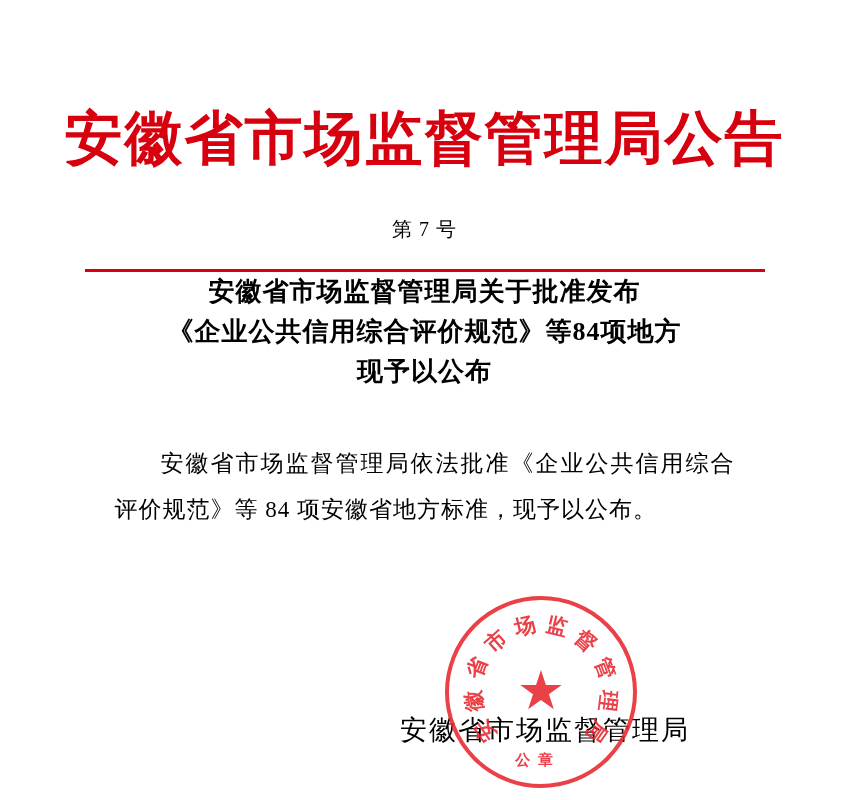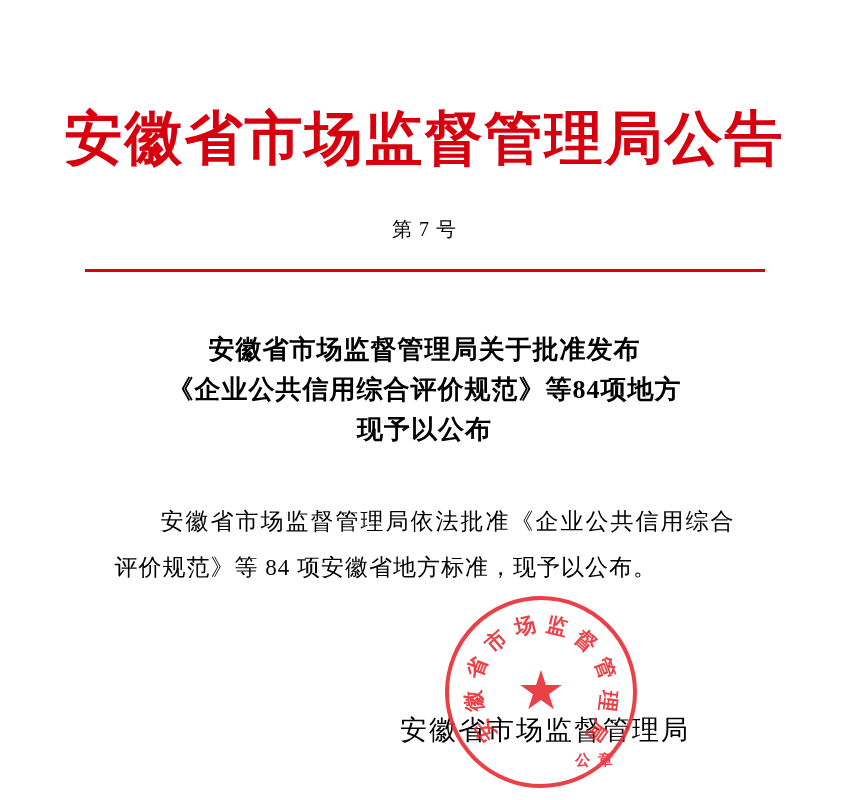--- a/index.html
+++ b/index.html
@@ -45,21 +45,20 @@
     background: #d7000f;
     margin: 26px auto 0 auto;
   }
   .doc-title {
     text-align: center;
     font-family: "Liberation Serif", serif;
     font-weight: bold;
     font-size: 26px;
     color: #000000;
     line-height: 1.55;
-    margin-top: 58px;
     letter-spacing: 1px;
   }
   .doc-title div {
     white-space: nowrap;
   }
   .body-text {
     width: 620px;
     margin: 48px auto 0 auto;
     font-family: "Liberation Serif", serif;
     font-size: 23px;
@@ -121,23 +120,23 @@
   }
   .seal .arc-text span i {
     display: block;
     position: absolute;
     transform: translate(-50%, -50%);
     font-style: normal;
   }
   .seal .bottom-text {
     position: absolute;
     left: 0;
-    right: 18px;
+    right: 12px;
     bottom: 14px;
-    text-align: right;
+    text-align: center;
     color: #e8262f;
     font-family: "Liberation Serif", serif;
     font-weight: bold;
     font-size: 15px;
     letter-spacing: 2px;
   }
 </style>
 </head>
 <body>
 

